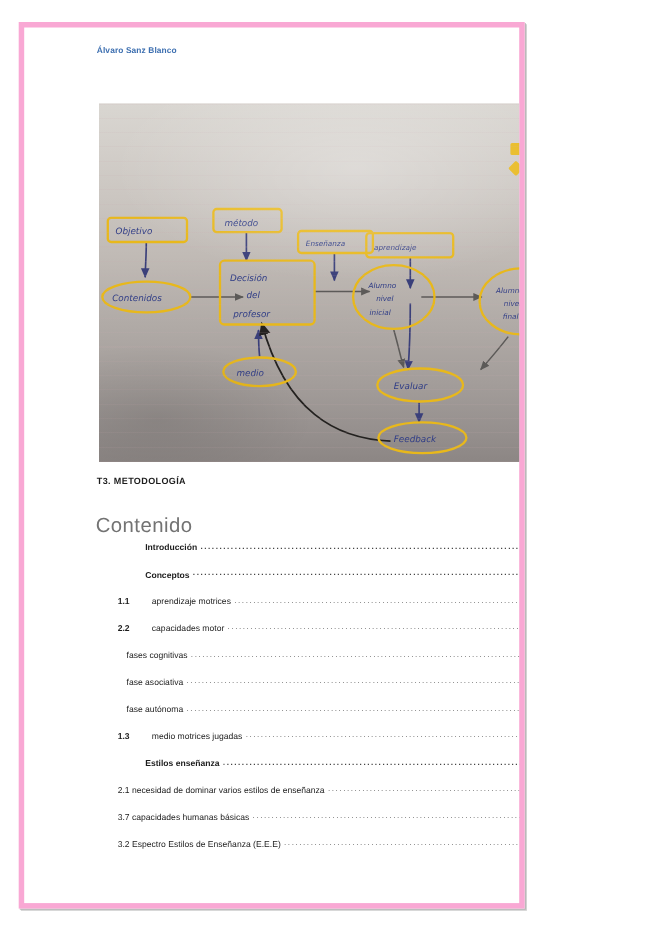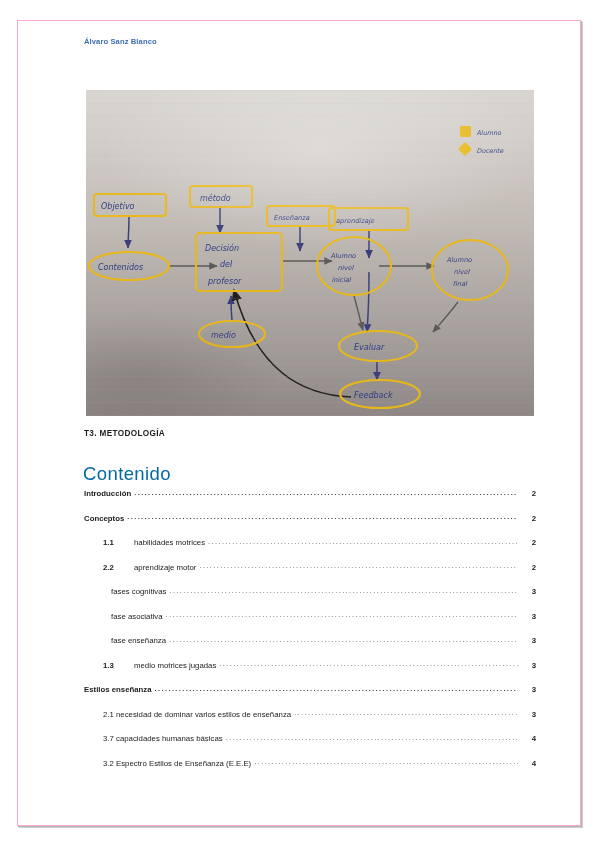--- a/index.html
+++ b/index.html
@@ -9,24 +9,24 @@
     width: 599px;
     height: 848px;
     overflow: hidden;
     font-family: "Liberation Sans", sans-serif;
   }
 
   #page {
     position: absolute;
     left: 17px;
     top: 20px;
-    width: 564px;
+    width: 460px;
     height: 806px;
     background: #ffffff;
-    border: 1px solid #f9a8d4;
+    border: 5px solid #f9a8d4;
     box-shadow: 1px 1px 0 0 #b5b5b5, 2px 2px 0 0 #cfcfcf;
     box-sizing: border-box;
     overflow: hidden;
   }
 
   
   #doc-header {
     position: absolute;
     left: 66px;
     top: 16px;
@@ -100,41 +100,41 @@
     color: #1d1d1d;
     letter-spacing: 0.35px;
     white-space: nowrap;
   }
 
   #toc-heading {
     position: absolute;
     left: 65px;
     top: 442px;
     font-size: 18.5px;
-    color: #0369a1;
+    color: #737373;
     letter-spacing: 0.4px;
     font-weight: normal;
   }
 
   #toc {
     position: absolute;
     left: 66px;
     top: 468px;
     width: 452px;
   }
 
   .toc-row {
     display: flex;
     align-items: baseline;
     height: 24.5px;
     font-size: 7.8px;
     color: #1c1c1c;
     white-space: nowrap;
   }
-  .toc-row.lvl1 { font-weight: bold; padding-left: 0px; }
+  .toc-row.lvl1 { font-weight: bold; padding-left: 0px; margin-left: 44px; }
   .toc-row.lvl2 { padding-left: 19px; }
   .toc-row.lvl3 { padding-left: 27px; }
 
   .toc-num {
     display: inline-block;
     width: 31px;
     flex: 0 0 auto;
     font-weight: bold;
   }
   .toc-text { flex: 0 0 auto; }
@@ -285,42 +285,42 @@
         <span class="toc-dots">....................................................................................................................................................................................</span>
         <span class="toc-page">2</span>
       </div>
       <div class="toc-row lvl1">
         <span class="toc-text">Conceptos</span>
         <span class="toc-dots">....................................................................................................................................................................................</span>
         <span class="toc-page">2</span>
       </div>
       <div class="toc-row lvl2">
         <span class="toc-num">1.1</span>
-        <span class="toc-text">habilidades motrices</span>
+        <span class="toc-text">aprendizaje motrices</span>
         <span class="toc-dots">....................................................................................................................................................................................</span>
         <span class="toc-page">2</span>
       </div>
       <div class="toc-row lvl2">
         <span class="toc-num">2.2</span>
-        <span class="toc-text">aprendizaje motor</span>
+        <span class="toc-text">capacidades motor</span>
         <span class="toc-dots">....................................................................................................................................................................................</span>
         <span class="toc-page">2</span>
       </div>
       <div class="toc-row lvl3">
         <span class="toc-text">fases cognitivas</span>
         <span class="toc-dots">....................................................................................................................................................................................</span>
         <span class="toc-page">3</span>
       </div>
       <div class="toc-row lvl3">
         <span class="toc-text">fase asociativa</span>
         <span class="toc-dots">....................................................................................................................................................................................</span>
         <span class="toc-page">3</span>
       </div>
       <div class="toc-row lvl3">
-        <span class="toc-text">fase enseñanza</span>
+        <span class="toc-text">fase autónoma</span>
         <span class="toc-dots">....................................................................................................................................................................................</span>
         <span class="toc-page">3</span>
       </div>
       <div class="toc-row lvl2">
         <span class="toc-num">1.3</span>
         <span class="toc-text">medio motrices jugadas</span>
         <span class="toc-dots">....................................................................................................................................................................................</span>
         <span class="toc-page">3</span>
       </div>
       <div class="toc-row lvl1">

